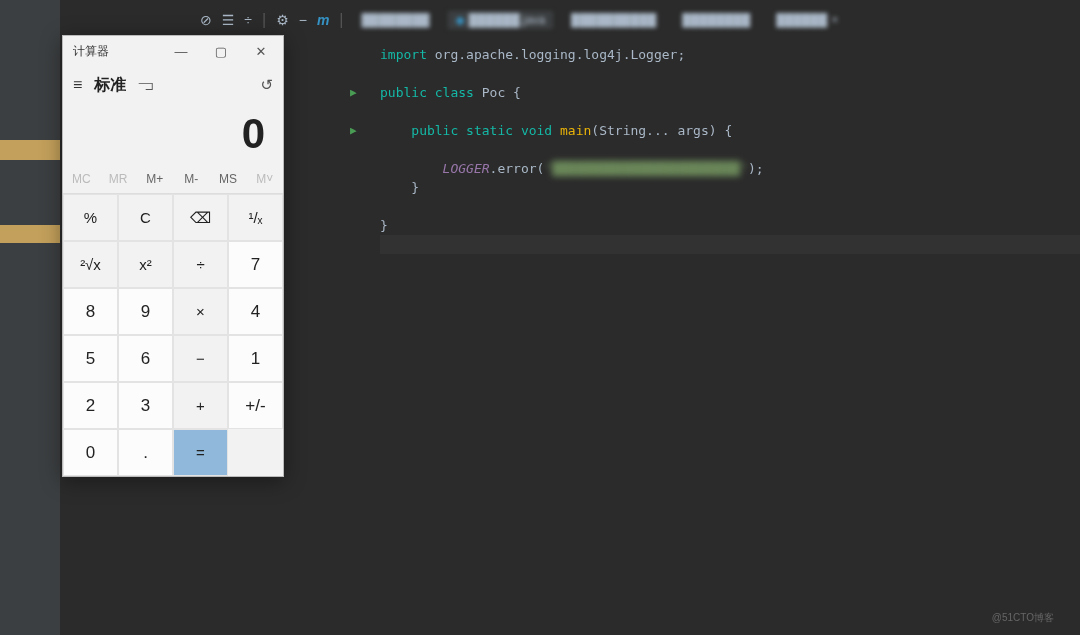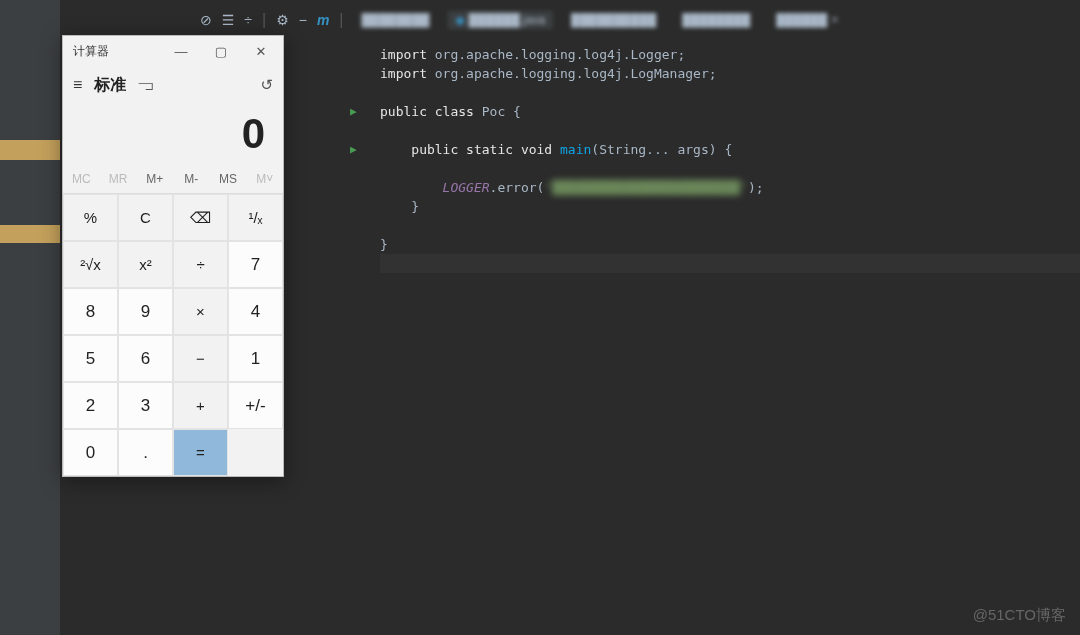--- a/index.html
+++ b/index.html
@@ -49,22 +49,22 @@
       line-height: 19px;
       color: #a9b7c6;
     }
     .run-icon {
       position: absolute;
       left: -30px;
       color: #499c54;
       font-size: 11px;
     }
     .line { white-space: pre; }
-    .kw { color: #e5e5e5; }
-    .fn { color: #0ea5e9; }
+    .kw { color: #14b8a6; }
+    .fn { color: #eab308; }
     .st { color: #6a8759; }
     .fld { color: #9876aa; font-style: italic; }
     .blur { filter: blur(3px); }
     .hl-line { background: #323232; display: block; width: 100%; }
     
     .calc-window {
       position: absolute;
       top: 35px;
       left: 62px;
       width: 222px;
@@ -141,23 +141,23 @@
       color: #222;
       background: #f2f2f2;
       border: 1px solid #e3e3e3;
       cursor: pointer;
     }
     .calc-btn.num { background: #fcfcfc; font-size: 17px; font-weight: 500; }
     .calc-btn.eq { background: #8fb8da; }
     .watermark {
       position: absolute;
       bottom: 10px;
-      right: 14px;
+      right: 26px;
       color: #666;
-      font-size: 15px;
+      font-size: 10px;
     }
     
     .left-stripe {
       position: absolute;
       left: 0; top: 0; bottom: 0; width: 60px;
       background: #3c3f41;
     }
     .left-stripe .highlight {
       position: absolute;
       left: 0; right: 0;
@@ -186,21 +186,20 @@
   <div class="ide-tab active">
     <span style="color:#3592c4;filter:none;">◆</span> ██████.java
   </div>
   <div class="ide-tab">██████████</div>
   <div class="ide-tab">████████</div>
   <div class="ide-tab">██████ <span class="tab-close">×</span></div>
 </div>
 
 <div class="editor">
   <div class="line"><span class="kw">import </span><span>org.apache.logging.log4j.Logger;</span></div>
-  <div class="line"><span class="kw">import </span><span>org.apache.logging.log4j.LogManager;</span></div>
   <div class="line">&nbsp;</div>
   <div class="line" style="position:relative;"><span class="run-icon">▶</span><span class="kw">public class </span><span>Poc </span><span>{</span></div>
   <div class="line">&nbsp;</div>
   <div class="line" style="position:relative;"><span class="run-icon">▶</span><span class="kw">    public static void </span><span class="fn">main</span><span>(String... args) {</span></div>
   <div class="line">&nbsp;</div>
   <div class="line"><span class="fld">        LOGGER</span><span>.error(</span><span class="st blur">"████████████████████████"</span><span>);</span></div>
   <div class="line">    }</div>
   <div class="line">&nbsp;</div>
   <div class="line">}</div>
   <div class="line hl-line">&nbsp;</div>

